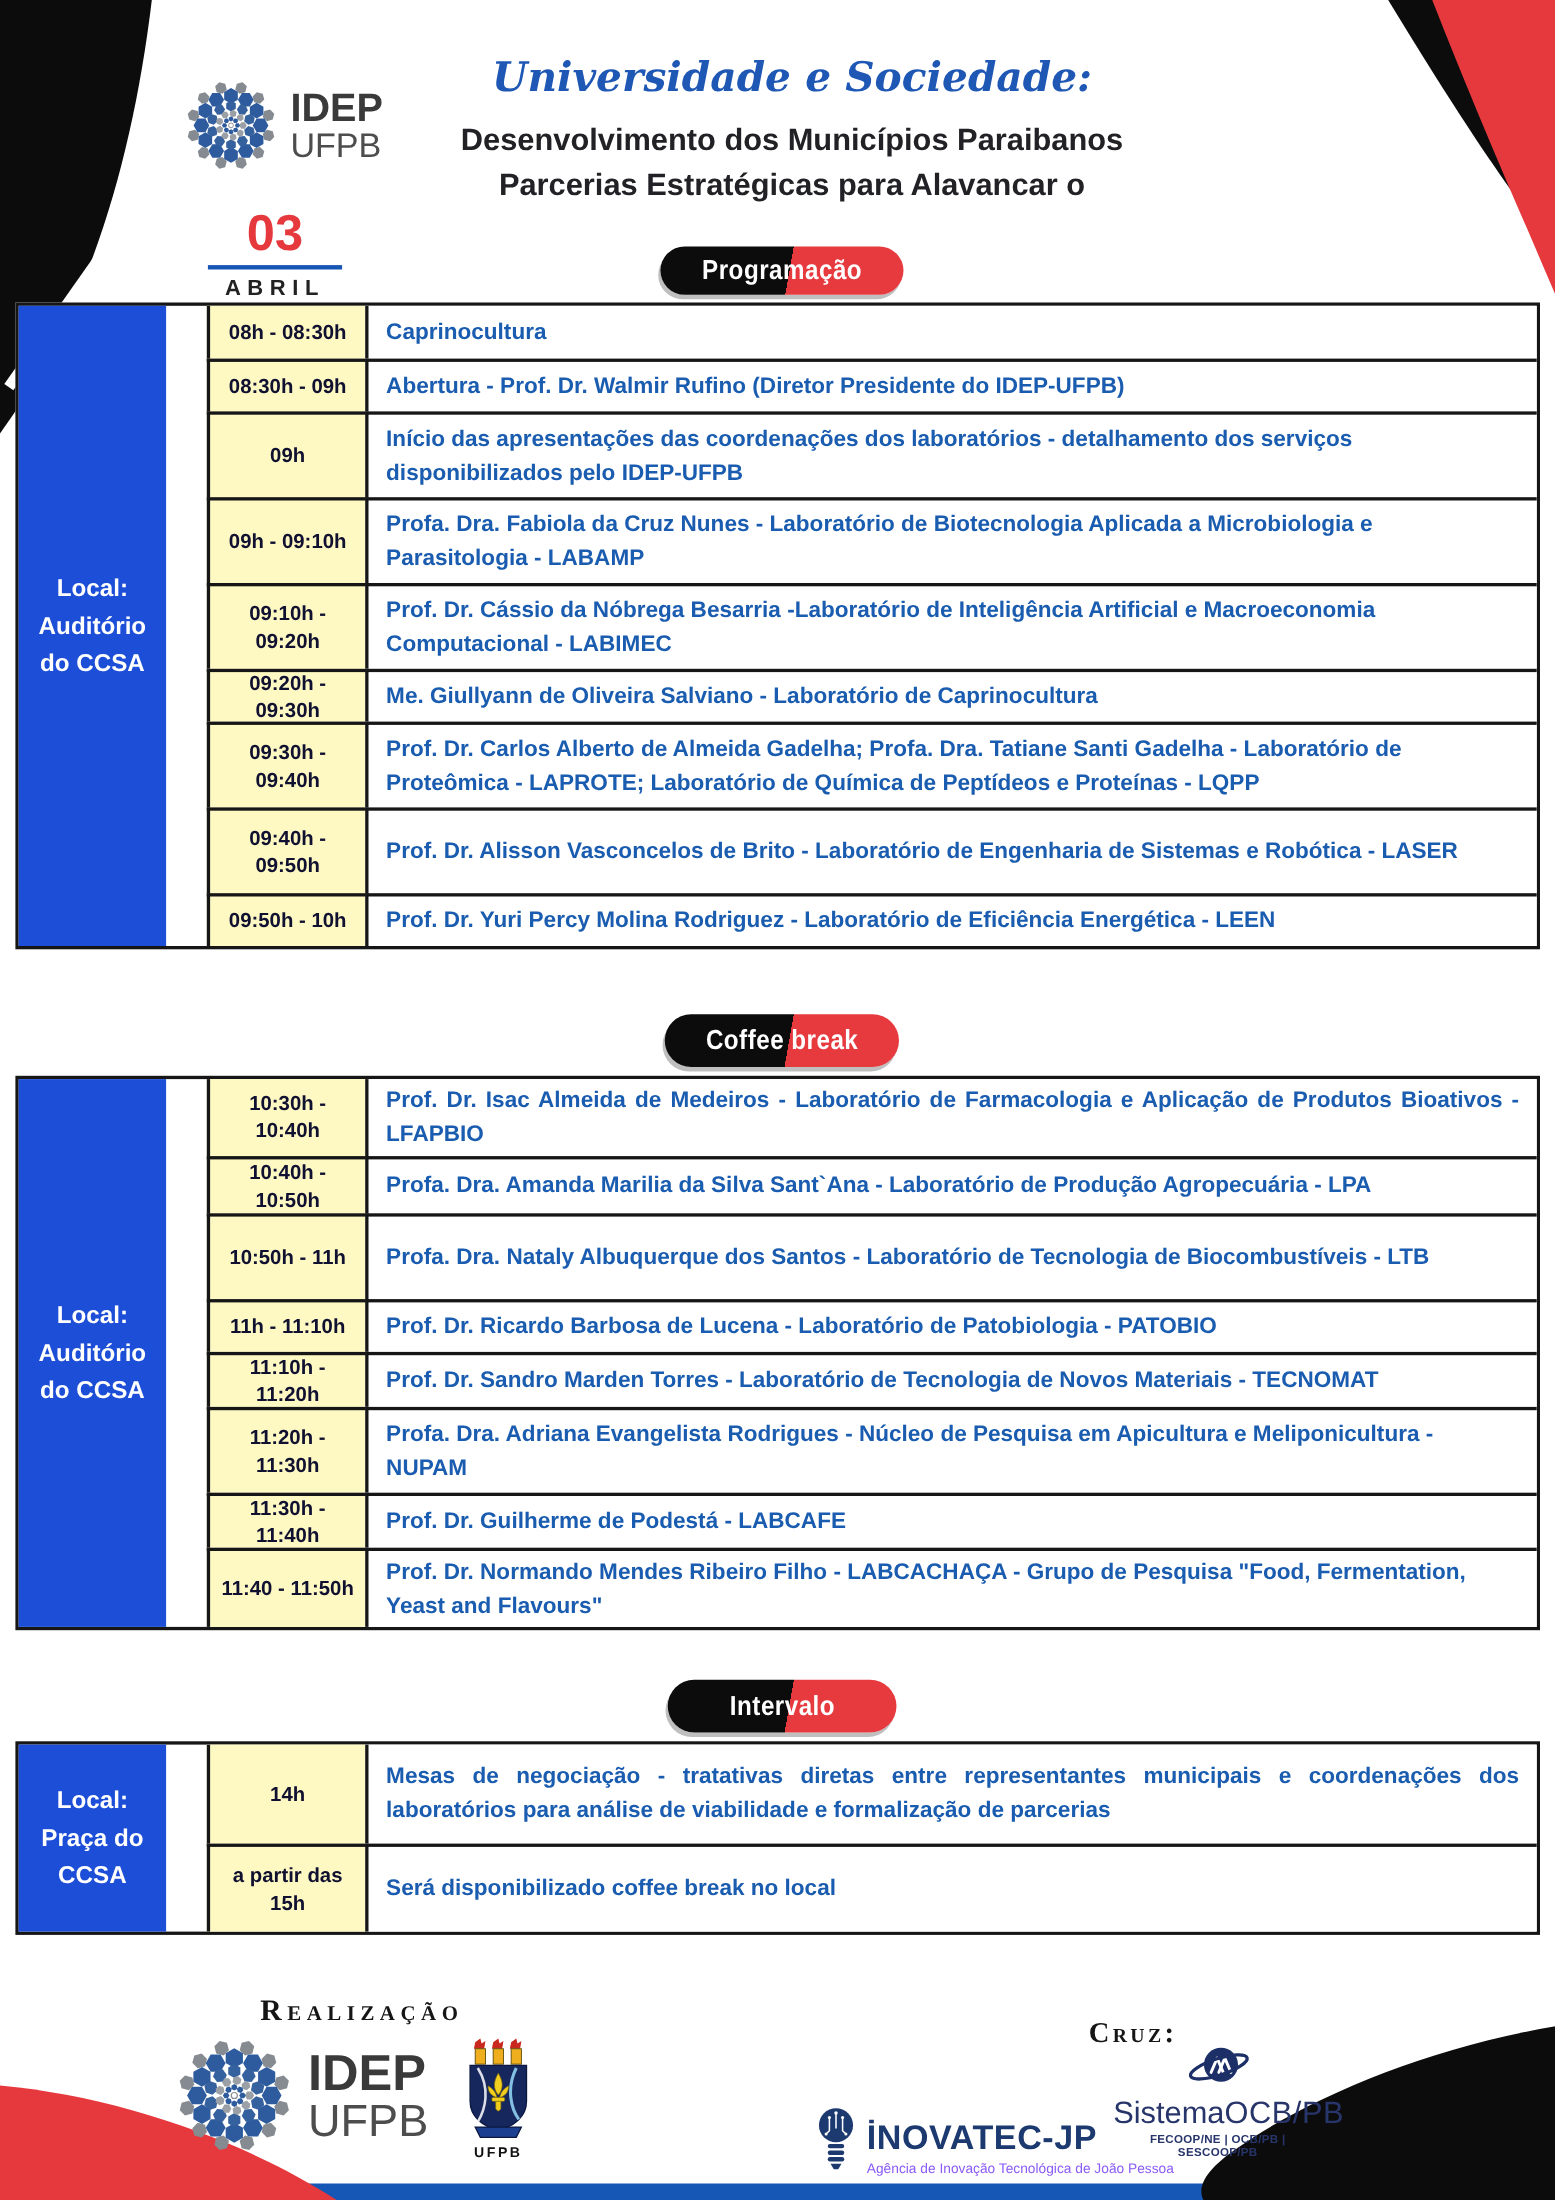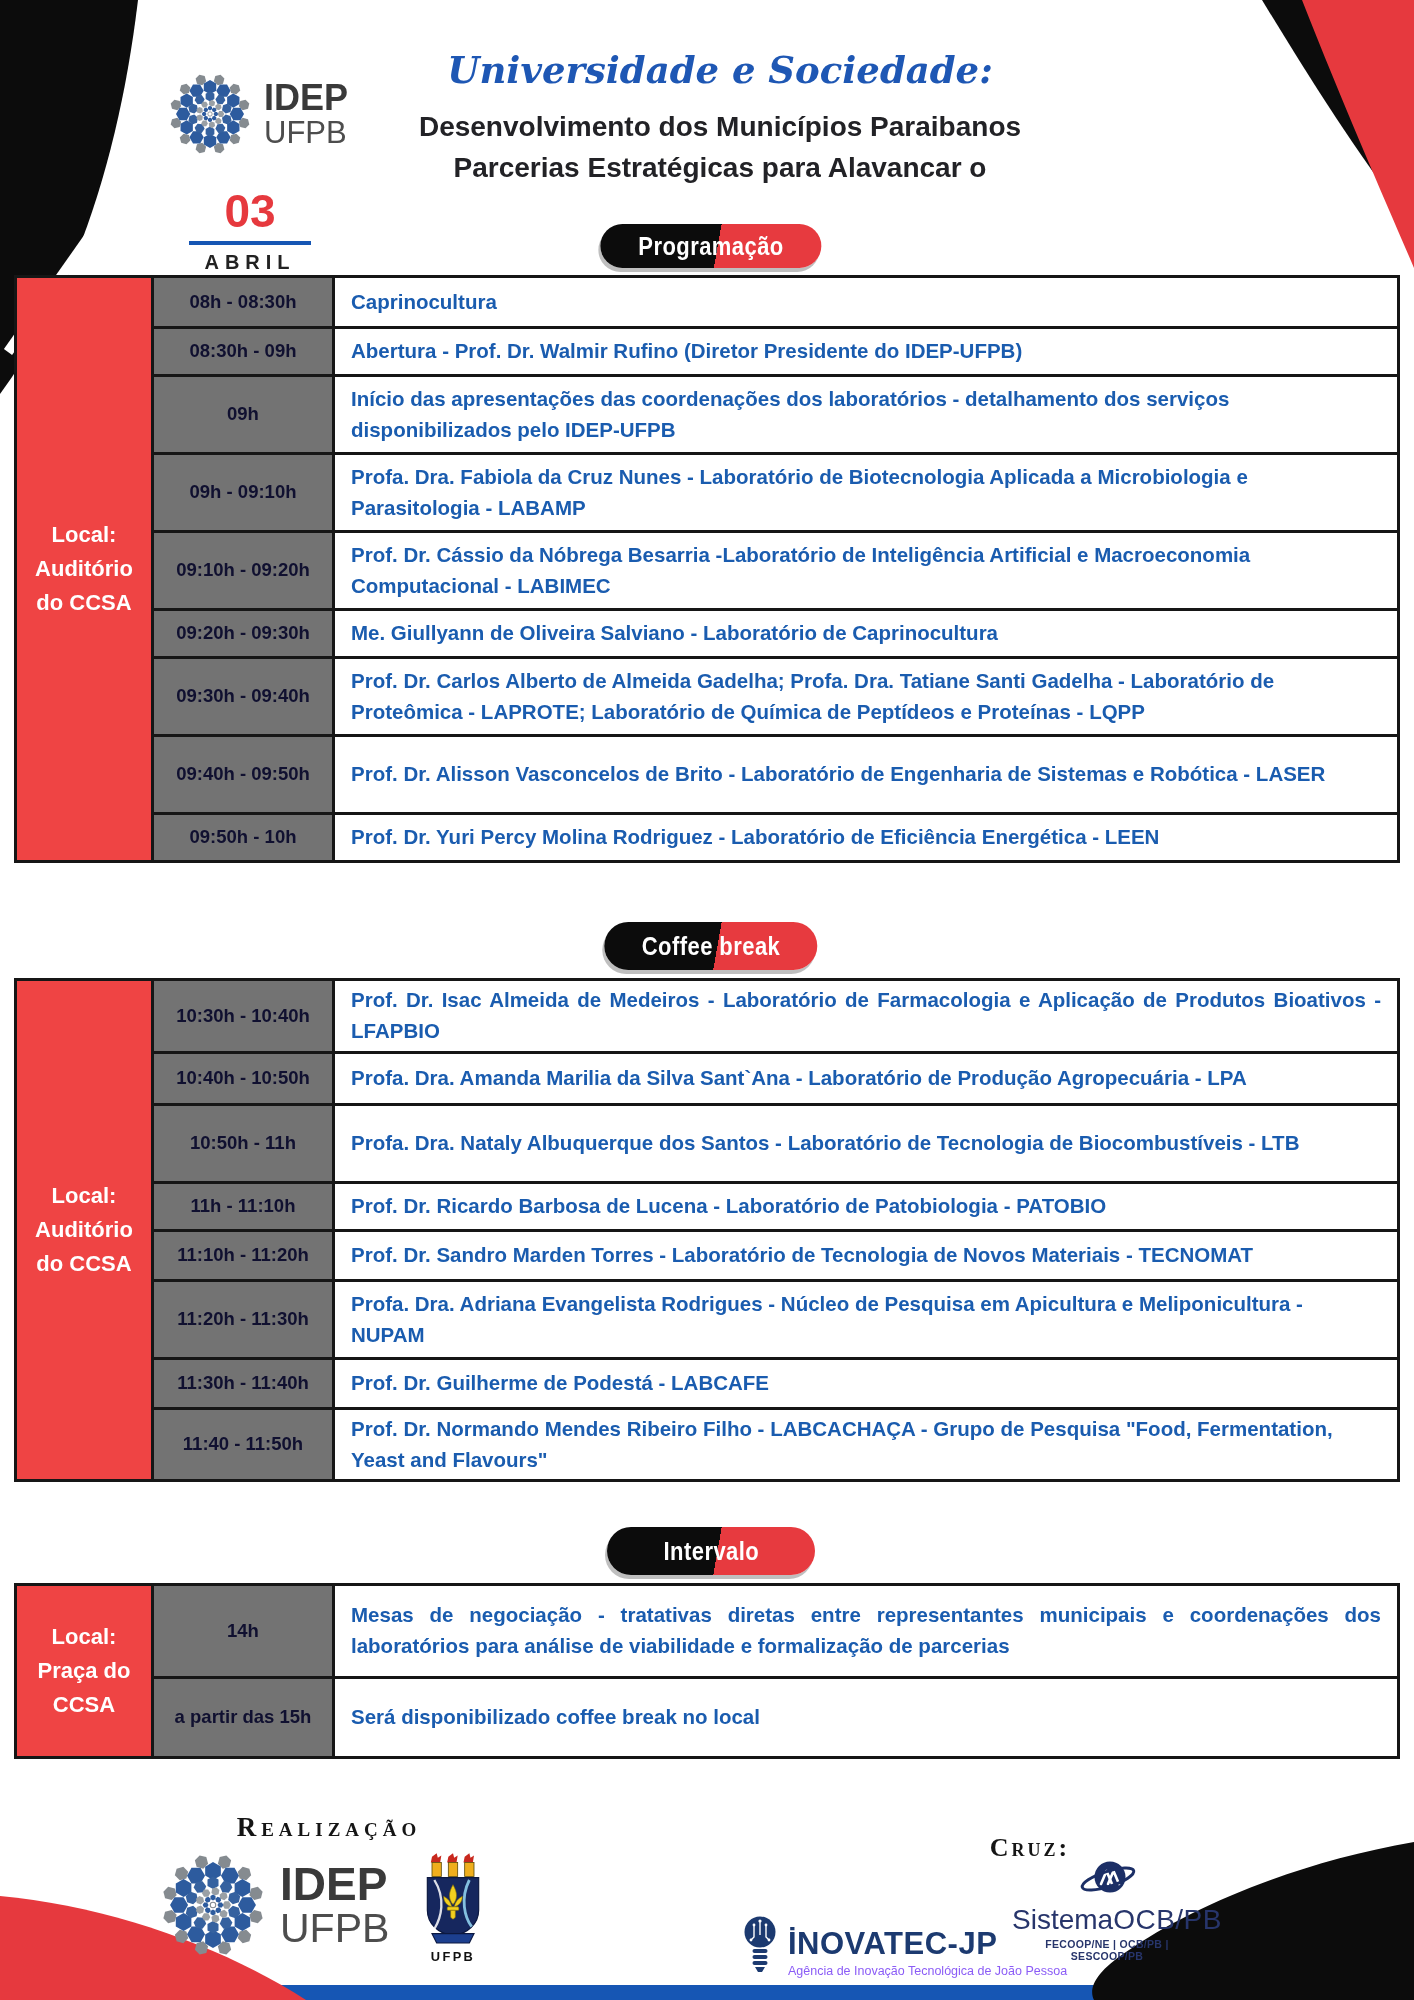--- a/index.html
+++ b/index.html
@@ -41,28 +41,28 @@
   .badge-2{top:922px;}
   .badge-3{top:1527px;}
   
   .sched{
     position:absolute;left:14px;width:1386px;display:grid;
     grid-template-columns:134px 181px 1fr;
     border:3px solid #161616;background:#fff;box-sizing:border-box;
   }
   .cell{box-sizing:border-box;}
   .cell.local{
-    grid-column:1;background:#ef4444;color:#ffffff;
+    grid-column:1;background:#1d4ed8;color:#ffffff;
     display:flex;flex-direction:column;justify-content:center;align-items:center;
     font-size:22px;font-weight:bold;line-height:1.55;text-align:center;
   }
   .cell.time{
-    grid-column:2;background:#737373;border-left:3px solid #161616;
+    grid-column:2;background:#fef9c3;border-left:3px solid #161616;
     display:flex;align-items:center;justify-content:center;text-align:center;
-    font-size:18.5px;font-weight:bold;color:#101030;padding:2px 10px;line-height:1.35;
+    font-size:18.5px;font-weight:bold;color:#101030;padding:2px 10px;line-height:1.35;margin-left:37px;
   }
   .cell.desc{
     grid-column:3;background:#ffffff;border-left:3px solid #161616;
     display:flex;align-items:center;
     color:#1a5caf;font-size:20.5px;font-weight:bold;line-height:1.5;
     padding:6px 16px;
   }
   .cell.desc>div{width:100%;}
   .cell.desc.justify>div{text-align:justify;}
   .bt{border-top:3px solid #161616;}

